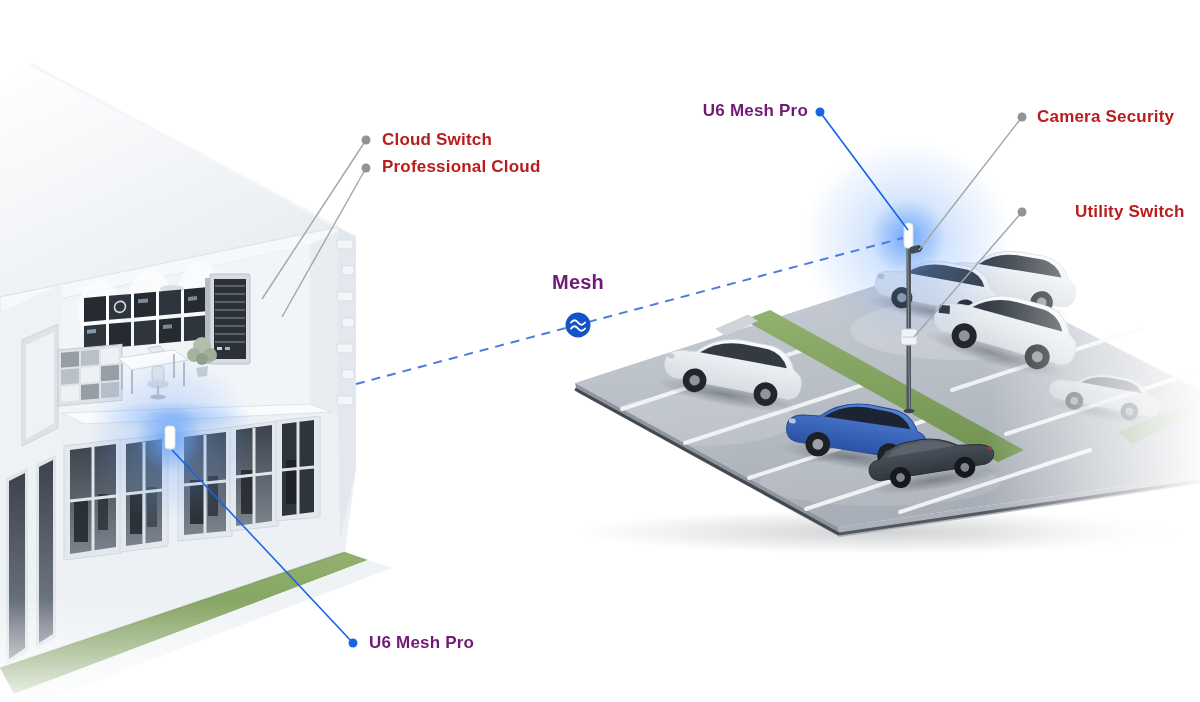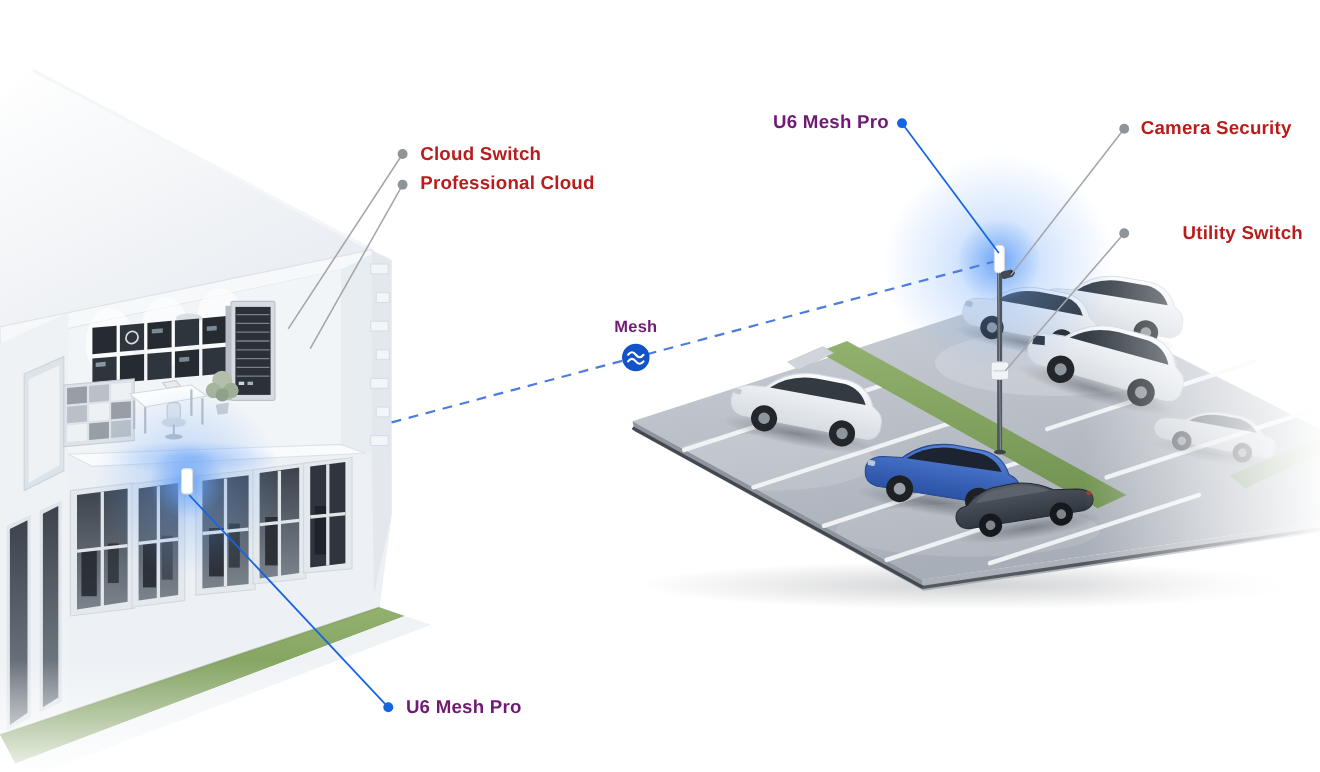--- a/index.html
+++ b/index.html
@@ -9,21 +9,21 @@
   .lbl{position:absolute;font-weight:bold;font-size:17px;line-height:20px;
        letter-spacing:.2px;white-space:nowrap;}
   .lbl-gray{color:#b91c1c;}
   .lbl-blue{color:#701a75;}
   .lbl-cloud-gateway{left:382px;top:130px;}
   .lbl-professional-switch{left:382px;top:157px;}
   .lbl-camera-security{left:1037px;top:107px;}
   .lbl-utility-switch{left:1037px;top:202px;margin-left:38px;}
   .lbl-u6-outdoor{left:660px;top:101px;width:148px;text-align:right;}
   .lbl-u6-indoor{left:369px;top:633px;}
-  .lbl-mesh{left:540px;top:288px;width:76px;text-align:center;font-size:15px;}
+  .lbl-mesh{left:540px;top:272px;width:76px;text-align:center;font-size:20px;}
 </style>
 </head>
 <body>
 
 <div class="stage">
 <svg width="1200" height="702" viewBox="0 0 1200 702">
   <defs>
     <linearGradient id="roofG" x1="0" y1="0" x2="0.7" y2="1">
       <stop offset="0" stop-color="#ffffff"></stop>
           <stop offset="1" stop-color="#e8ecf1"></stop>

